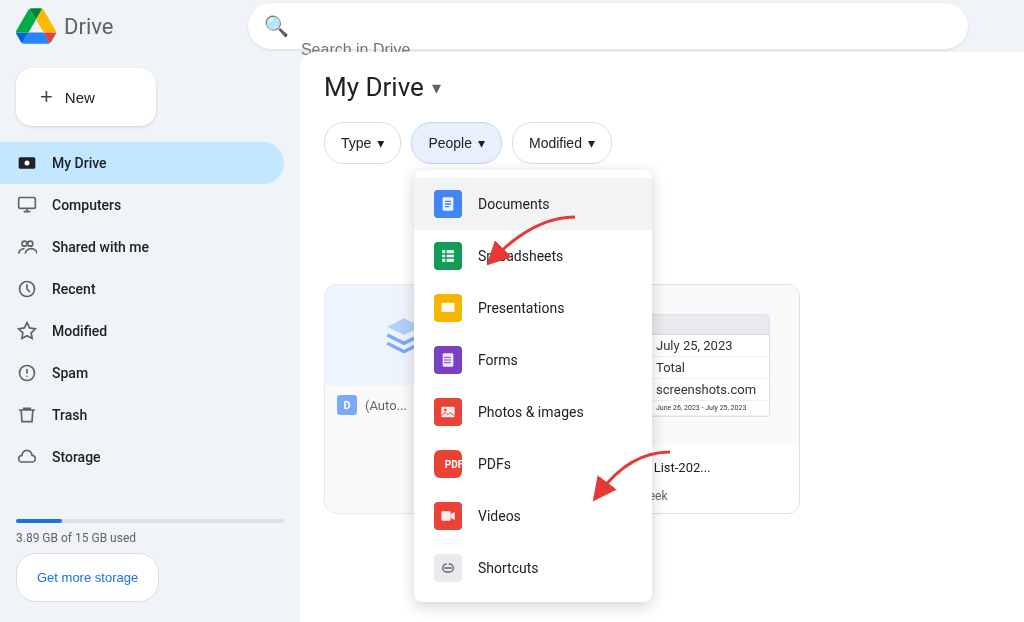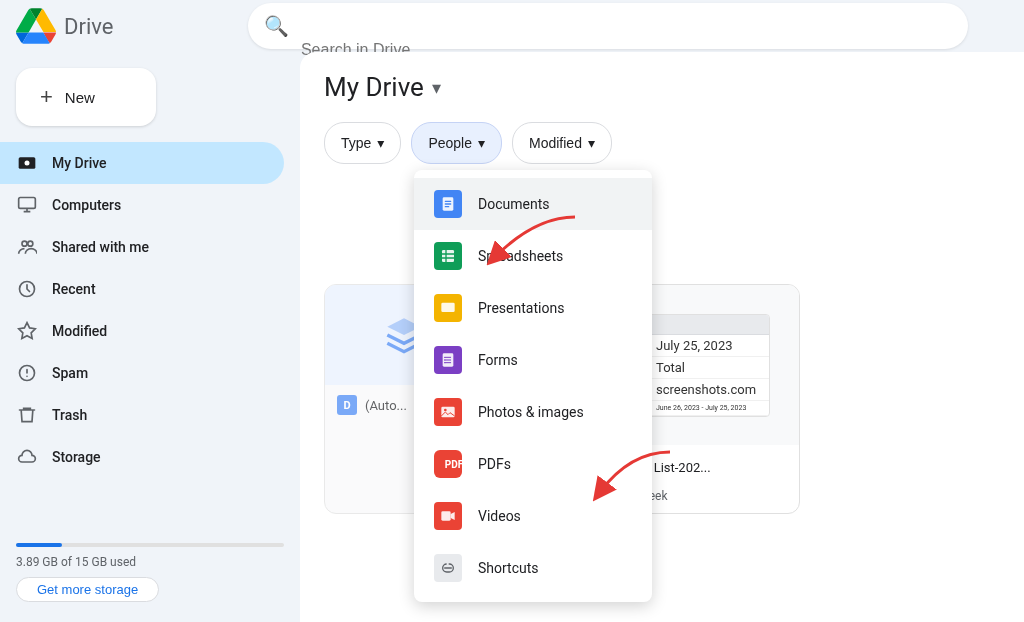--- a/index.html
+++ b/index.html
@@ -136,21 +136,21 @@
       height: 4px;
     }
     .storage-text {
       font-size: 12px;
       color: #5f6368;
     }
     .get-storage-btn {
       border: 1px solid #dadce0;
       background: #fff;
       border-radius: 20px;
-      padding: 4px 20px;
+      padding: 16px 20px;
       font-size: 13px;
       color: #1a73e8;
       cursor: pointer;
       margin-top: 8px;
       font-weight: 500;
     }
 
     
     .content-area {
       flex: 1;

